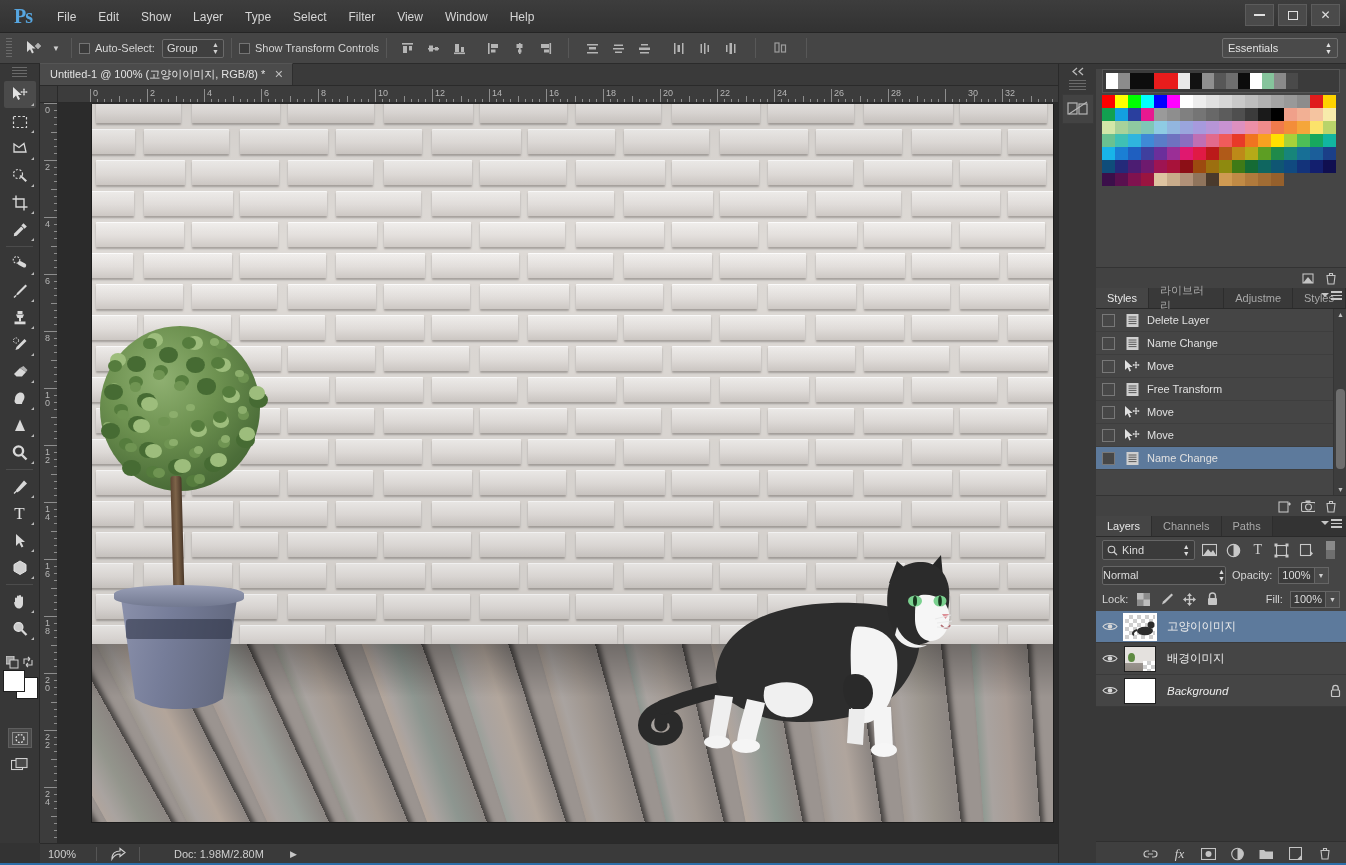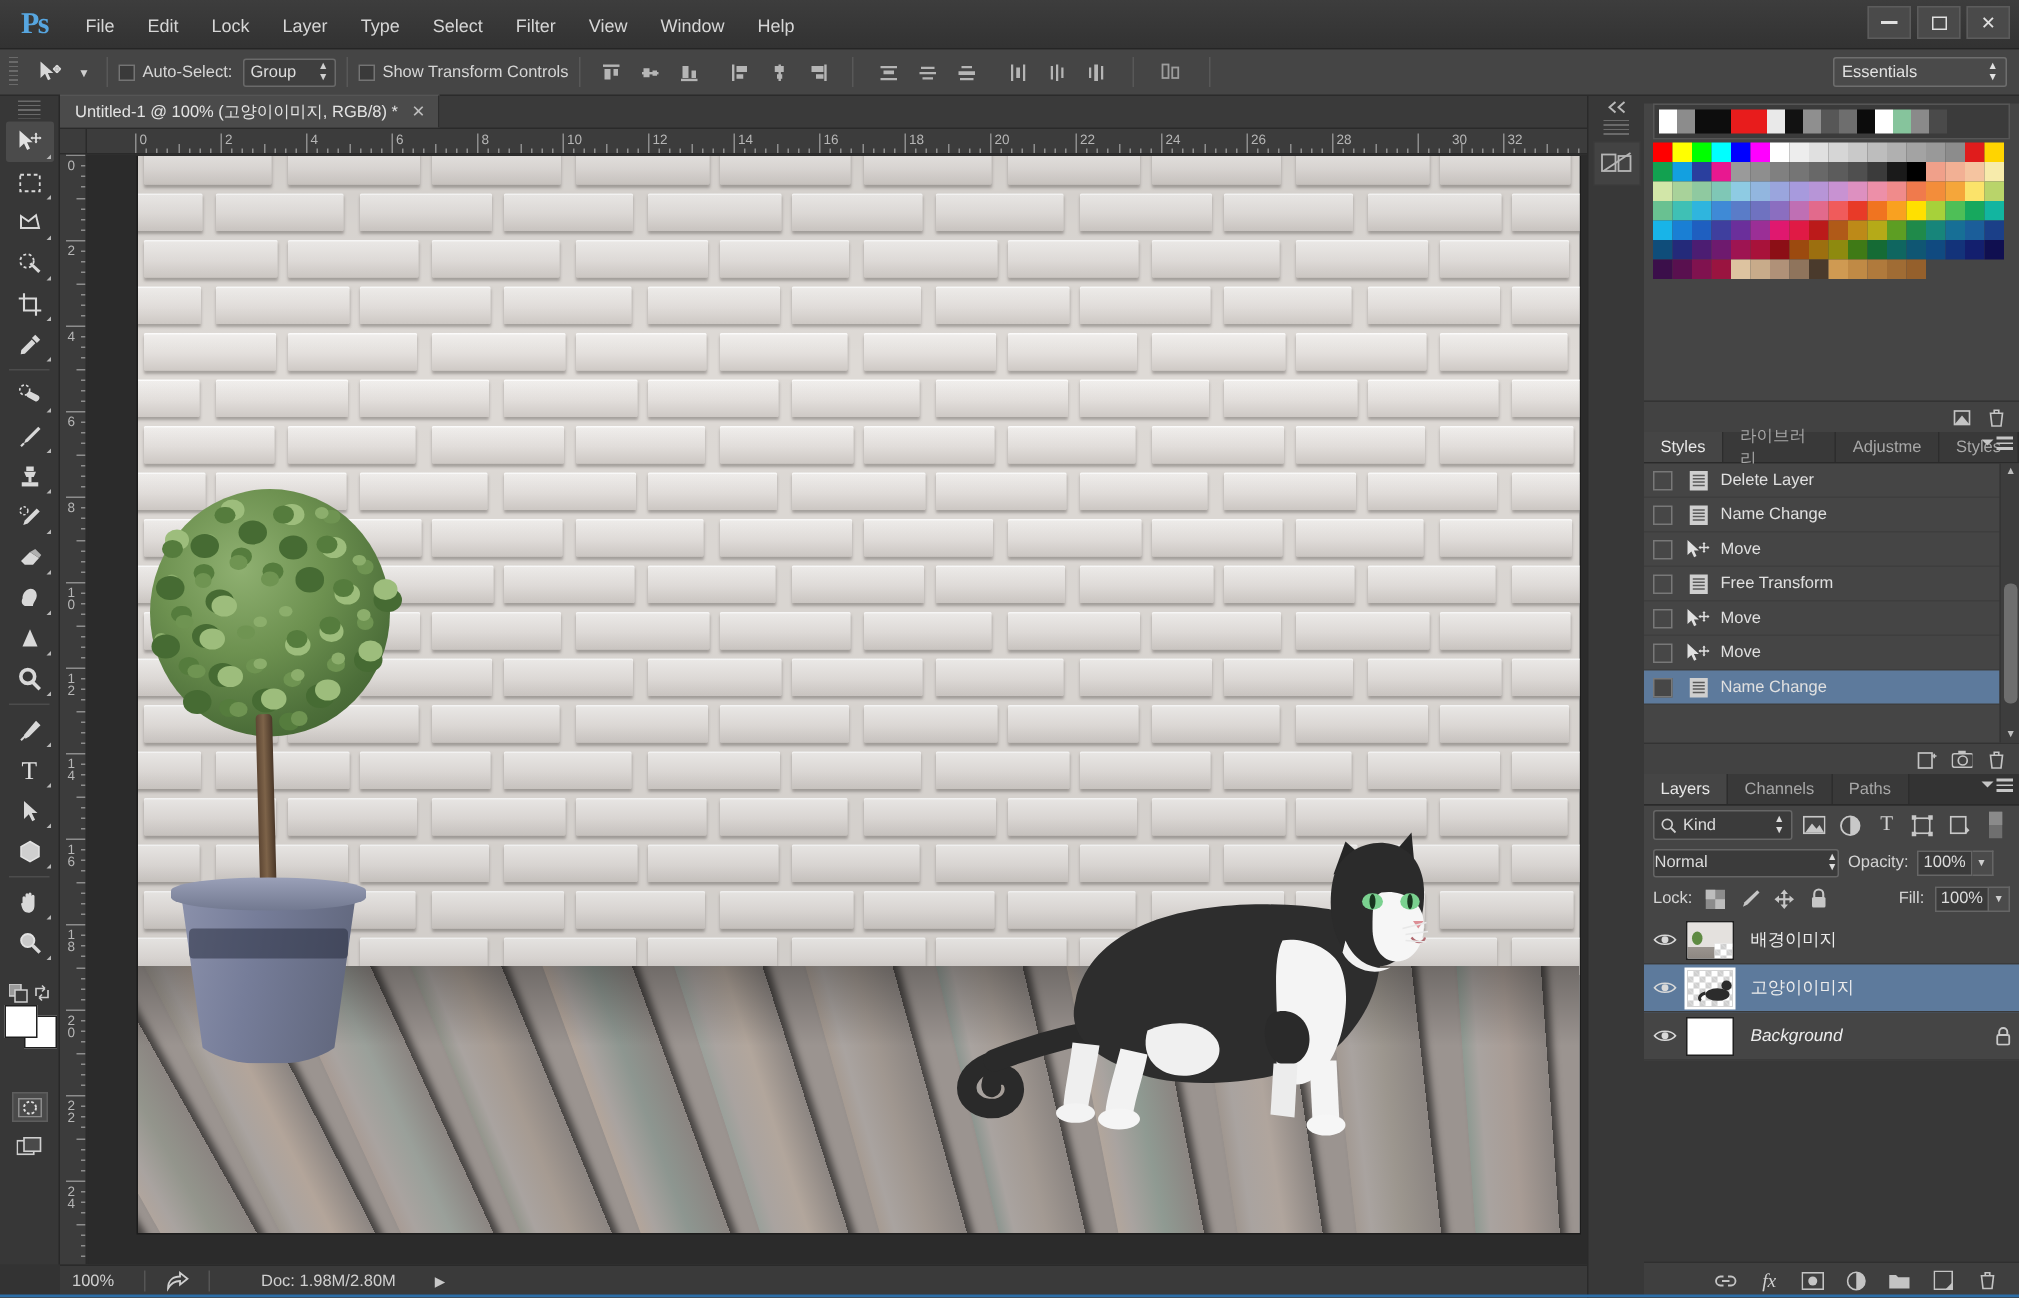--- a/index.html
+++ b/index.html
@@ -311,21 +311,21 @@
 </head>
 <body>
 
 <div id="app">
 
   <div class="titlebar">
     <div class="ps-logo">Ps</div>
     <div class="menubar" id="menubar">
         <div class="menu-item">File</div>
         <div class="menu-item">Edit</div>
-        <div class="menu-item">Lock</div>
+        <div class="menu-item">Show</div>
         <div class="menu-item">Layer</div>
         <div class="menu-item">Type</div>
         <div class="menu-item">Select</div>
         <div class="menu-item">Filter</div>
         <div class="menu-item">View</div>
         <div class="menu-item">Window</div>
         <div class="menu-item">Help</div>
       </div>
     <div class="win-controls">
       <div class="win-btn">
@@ -1732,51 +1732,51 @@
               </svg>
           </span>
           <span style="font-size:11px;margin-left:auto;">Fill:</span>
           <span style="display:flex;">
             <span class="num-field">100%</span>
             <span class="num-caret">▼</span>
           </span>
         </div>
 
         <div id="layers-list">
-            <div class="layer-row">
-              <span class="eye">
-                <svg width="16" height="11">
-                  <path d="M1,5.5 C4,1.5 12,1.5 15,5.5 C12,9.5 4,9.5 1,5.5 Z" fill="none" stroke="#d8d8d8" stroke-width="1.1"></path>
-                  <circle cx="8" cy="5.5" r="2.3" fill="#d8d8d8"></circle>
-                </svg>
-              </span>
-              <span class="lthumb">
-                <span style="position:absolute;inset:0;background:linear-gradient(180deg,#e4e1de 0%,#e4e1de 68%,#9a948f 68%,#8d8781 100%);"></span>
-                <span style="position:absolute;left:3px;top:6px;width:7px;height:9px;background:#5e8a42;border-radius:50%;"></span>
-                <span class="checker" style="left:auto;right:0;top:auto;bottom:0;width:12px;height:10px;"></span>
-              </span>
-              <span class="lname">배경이미지</span>
-              <span class="llock"></span>
-            </div>
             <div class="layer-row sel">
               <span class="eye">
                 <svg width="16" height="11">
                   <path d="M1,5.5 C4,1.5 12,1.5 15,5.5 C12,9.5 4,9.5 1,5.5 Z" fill="none" stroke="#d8d8d8" stroke-width="1.1"></path>
                   <circle cx="8" cy="5.5" r="2.3" fill="#d8d8d8"></circle>
                 </svg>
               </span>
               <span class="lthumb selected">
                 <span class="checker"></span>
                 <svg width="32" height="26" style="position:absolute;left:0;top:0;">
                   <ellipse cx="20" cy="16" rx="8" ry="4.2" fill="#2c2c2c"></ellipse>
                   <circle cx="26" cy="10" r="3.4" fill="#2c2c2c"></circle>
                   <path d="M12,15 C8,16 7,19 9,20" stroke="#2c2c2c" stroke-width="2" fill="none"></path>
                 </svg>
               </span>
               <span class="lname">고양이이미지</span>
+              <span class="llock"></span>
+            </div>
+            <div class="layer-row">
+              <span class="eye">
+                <svg width="16" height="11">
+                  <path d="M1,5.5 C4,1.5 12,1.5 15,5.5 C12,9.5 4,9.5 1,5.5 Z" fill="none" stroke="#d8d8d8" stroke-width="1.1"></path>
+                  <circle cx="8" cy="5.5" r="2.3" fill="#d8d8d8"></circle>
+                </svg>
+              </span>
+              <span class="lthumb">
+                <span style="position:absolute;inset:0;background:linear-gradient(180deg,#e4e1de 0%,#e4e1de 68%,#9a948f 68%,#8d8781 100%);"></span>
+                <span style="position:absolute;left:3px;top:6px;width:7px;height:9px;background:#5e8a42;border-radius:50%;"></span>
+                <span class="checker" style="left:auto;right:0;top:auto;bottom:0;width:12px;height:10px;"></span>
+              </span>
+              <span class="lname">배경이미지</span>
               <span class="llock"></span>
             </div>
             <div class="layer-row">
               <span class="eye">
                 <svg width="16" height="11">
                   <path d="M1,5.5 C4,1.5 12,1.5 15,5.5 C12,9.5 4,9.5 1,5.5 Z" fill="none" stroke="#d8d8d8" stroke-width="1.1"></path>
                   <circle cx="8" cy="5.5" r="2.3" fill="#d8d8d8"></circle>
                 </svg>
               </span>
               <span class="lthumb" style="background: rgb(255, 255, 255);"></span>

